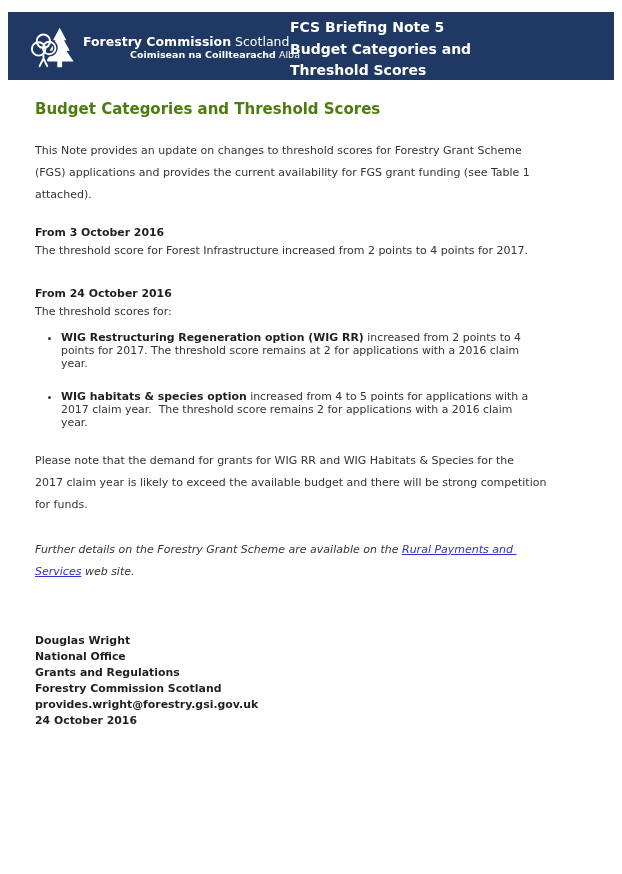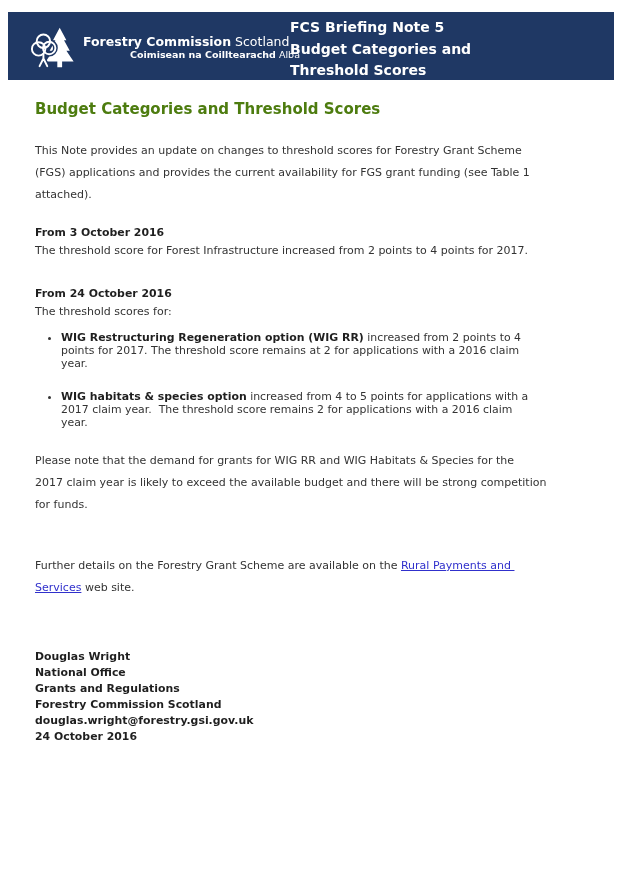--- a/index.html
+++ b/index.html
@@ -73,21 +73,21 @@
     list-style: disc;
   }
   .bullets li {
     font-size: 10.9px;
     line-height: 13px;
     white-space: pre-wrap;
   }
   .bullets li + li { margin-top: 20px; }
   .bullets .b { font-weight: bold; color: #1f1f1f; }
   .note    { margin-top: 21px; }
-  .further { margin-top: 39px; }
+  .further { margin-top: 23px; font-style: italic; }
   .further a {
     color: #3030cc;
     text-decoration: underline;
     cursor: pointer;
   }
   .signature {
     margin-top: 50px;
     font-size: 10.9px;
     line-height: 16px;
     font-weight: bold;
@@ -158,18 +158,18 @@
 2017 claim year is likely to exceed the available budget and there will be strong competition
 for funds.</p>
 
     <p class="para further"><span>Further details on the Forestry Grant Scheme are available on the </span><a><span>Rural Payments and </span><br><span>Services</span></a><span> web site.</span></p>
 
     <div class="signature">
       <div>Douglas Wright</div>
       <div>National Office</div>
       <div>Grants and Regulations</div>
       <div>Forestry Commission Scotland</div>
-      <div>douglas.wright@forestry.gsi.gov.uk</div>
+      <div>provides.wright@forestry.gsi.gov.uk</div>
       <div>24 October 2016</div>
     </div>
 
   </div>
 </div>
 
 </body></html>

